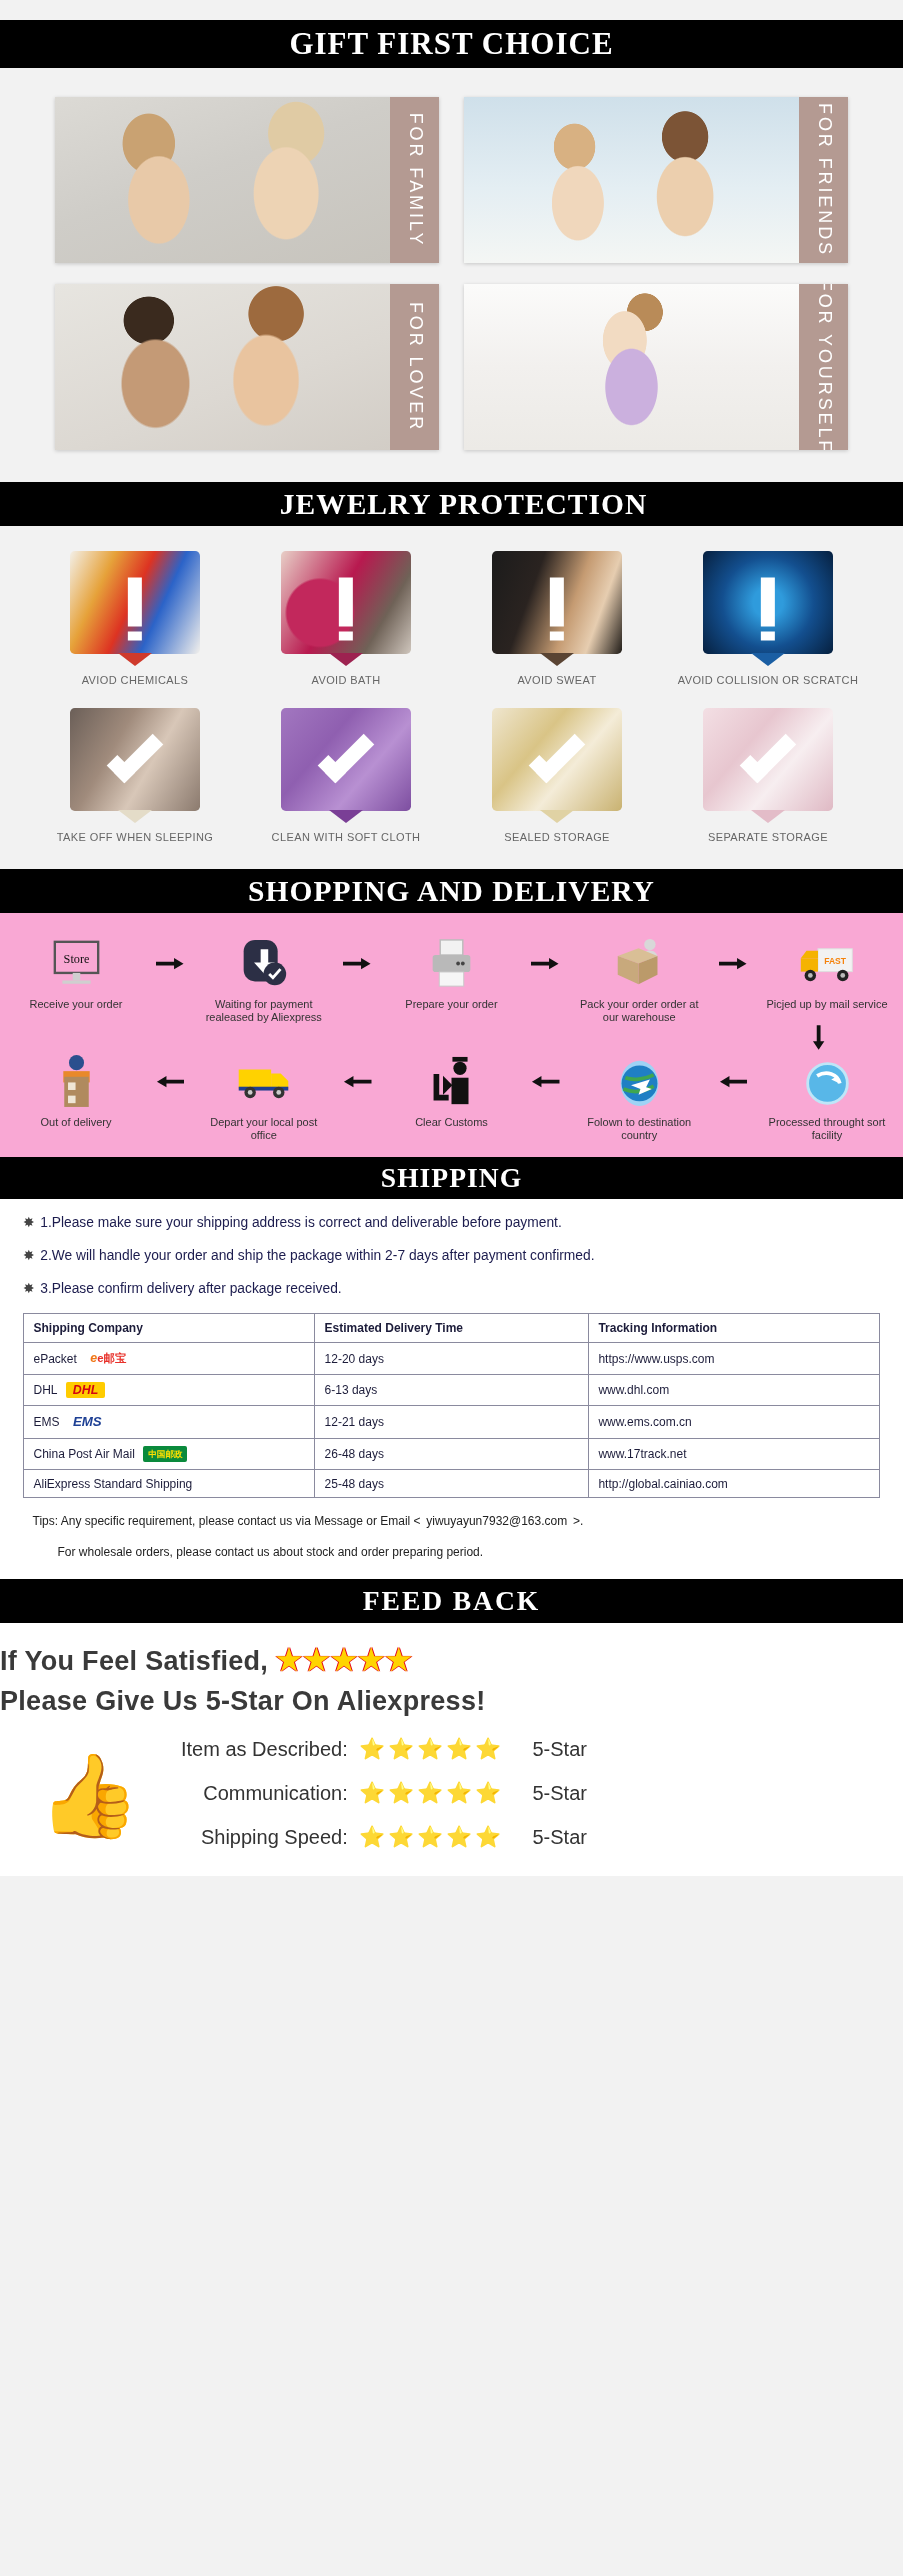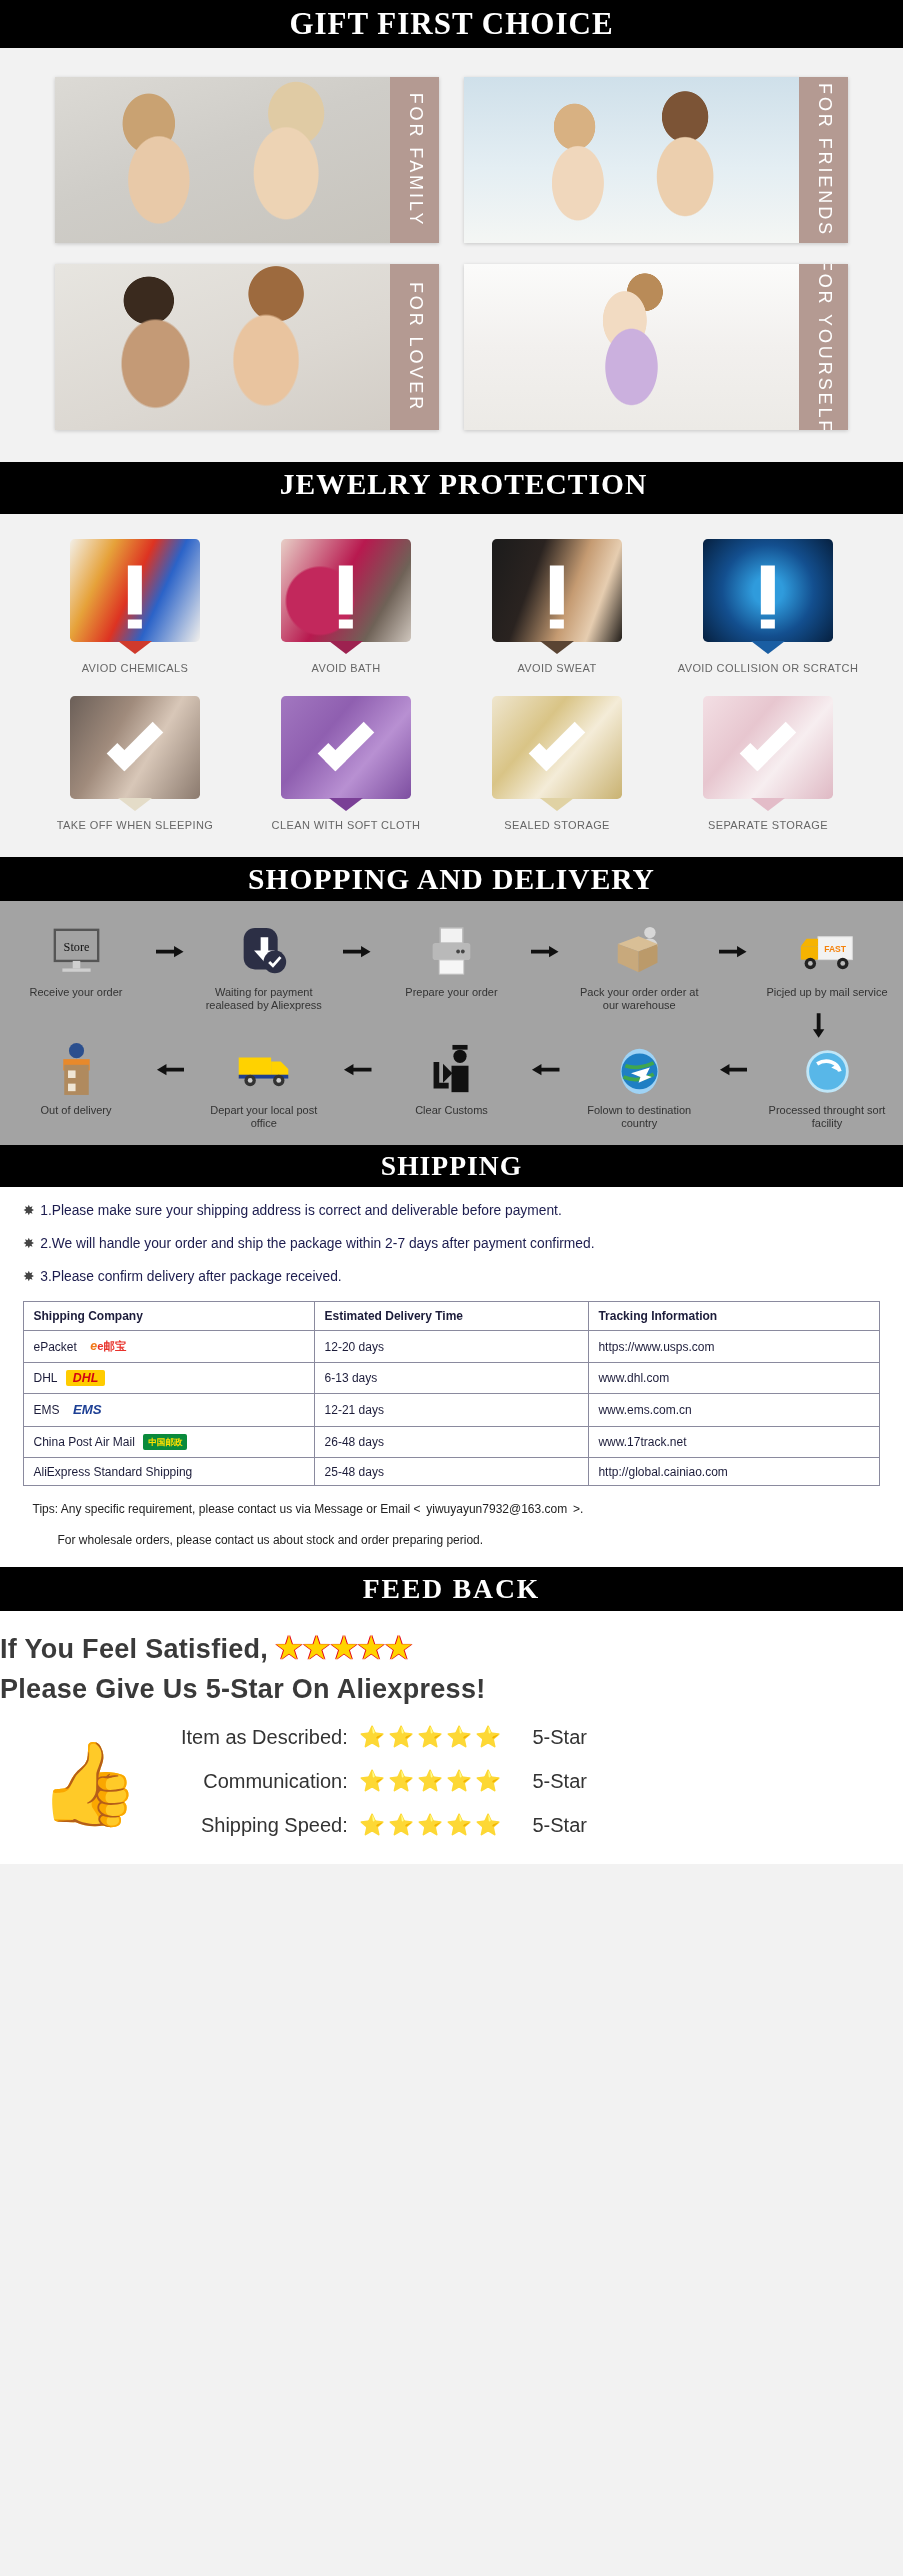--- a/index.html
+++ b/index.html
@@ -13,22 +13,22 @@
 
   
   .banner {
     background: #000;
     color: #fff;
     text-align: center;
     font-family: "Liberation Serif", serif;
     font-weight: bold;
     letter-spacing: 1px;
   }
-  .banner-gift      { height: 48px; line-height: 48px; font-size: 31px; }
-  .banner-protect   { height: 52px; line-height: 44px; font-size: 29.5px; padding-left: 24px; }
+  .banner-gift      { height: 48px; line-height: 48px; font-size: 31px; margin-top: 20px; }
+  .banner-protect   { height: 44px; line-height: 44px; font-size: 29.5px; padding-left: 24px; }
   .banner-shopping  { height: 44px; line-height: 44px; font-size: 29.5px; }
   .banner-shipping  { height: 42px; line-height: 42px; font-size: 27.6px; }
   .banner-feedback  { height: 44px; line-height: 44px; font-size: 27.6px; letter-spacing: 1.9px;}
 
   
   .gift-wrap { background: #f2f2f2; padding: 28.5px 55px 32px 55px; }
   .gift-grid {
     display: grid;
     grid-template-columns: 1fr 1fr;
     gap: 21px 25px;
@@ -156,21 +156,21 @@
   .t-chem { background: linear-gradient(115deg,#f3efe7 0%,#e6a23a 26%,#dd3322 48%,#2b63c8 66%,#f2f0ec 100%); }
   .t-bath { background: radial-gradient(circle at 30% 60%, #c2285c 0 30%, transparent 32%), linear-gradient(120deg,#e8cfc7 0%,#b8194f 45%,#6f6257 75%,#cfc6bd 100%); }
   .t-sweat{ background: linear-gradient(110deg,#1b1b1b 0%,#2a2320 32%,#c59b72 60%,#e6cdb0 78%,#201c18 100%); }
   .t-coll { background: radial-gradient(circle at 50% 50%, #2f9bdc 0 18%, #134f8f 55%, #06203f 100%); }
   .t-sleep{ background: linear-gradient(120deg,#6b5f58 0%,#a08b7c 35%,#d8c7b8 60%,#8b7a6e 100%); }
   .t-cloth{ background: linear-gradient(130deg,#a277c0 0%,#8f5fb0 35%,#b890d2 65%,#7d4ea0 100%); }
   .t-seal { background: linear-gradient(130deg,#efe6cf 0%,#d9c486 35%,#f4ecd8 60%,#c9b271 100%); }
   .t-sep  { background: linear-gradient(130deg,#f3dfe4 0%,#e7c6cf 35%,#f7eef0 62%,#dfb9c4 100%); }
 
   
-  .ship-wrap { background: #a3a3a3; padding: 19px 15px 15px 15px; }
+  .ship-wrap { background: #f9a8d4; padding: 19px 15px 15px 15px; }
   .flow-row {
     display: flex;
     align-items: flex-start;
     justify-content: space-between;
   }
   .flow-step { width: 122px; text-align: center; }
   .flow-icon {
     height: 63px;
     display: flex;
     align-items: center;

